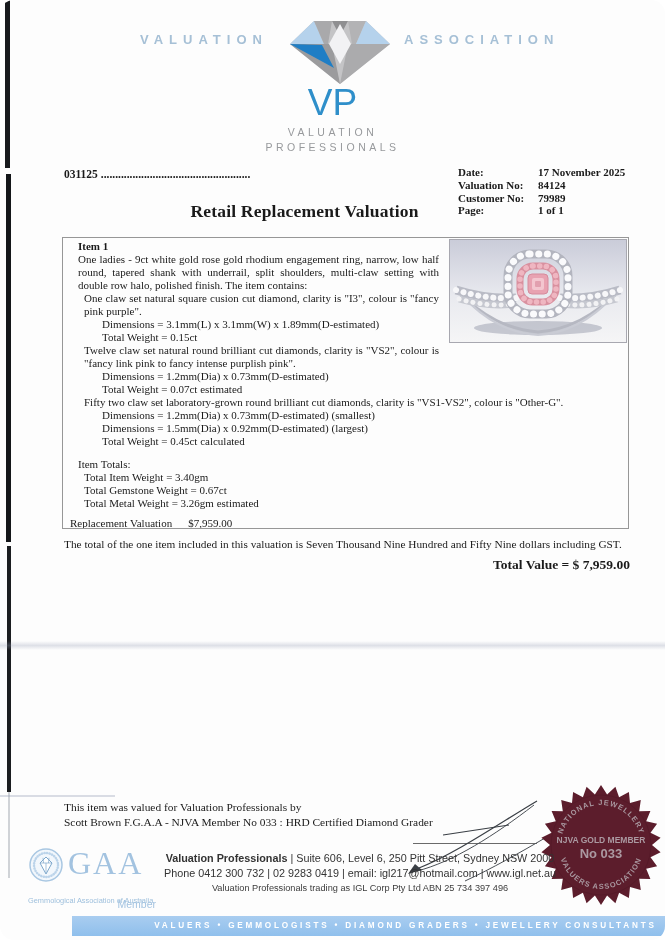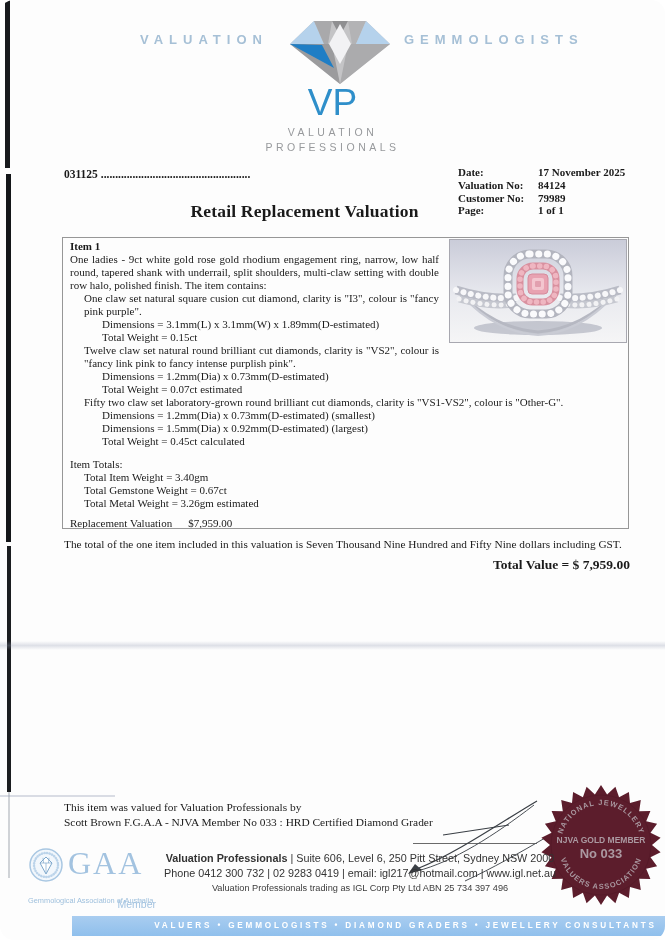--- a/index.html
+++ b/index.html
@@ -32,21 +32,21 @@
   .meta{position:absolute;left:458px;top:166px;font-size:11px;font-weight:bold;line-height:12.8px;}
   .meta-row{display:flex;}
   .meta-label{width:80px;}
   .doc-title{position:absolute;left:0;right:0;top:201px;text-align:center;padding-right:56px;
              font-size:17.5px;font-weight:bold;letter-spacing:.2px;}
 
   
   .item-box{position:absolute;left:62px;top:237px;width:567px;height:292px;box-sizing:border-box;
             border:1px solid #979797;padding:2px 7px;font-size:11px;line-height:13px;overflow:hidden;}
   .photo{float:right;width:176px;height:102px;border:1px solid #a8a8b0;margin:-1px -6px 5px 10px;}
-  .ind-0{margin-left:0;text-align:justify;}
+  .ind-0{margin-left:8px;text-align:justify;}
   .ind-1{margin-left:14px;text-align:justify;}
   .ind-2{margin-left:32px;}
   .line-bold{font-weight:bold;}
   .line-gap{margin-top:10px;}
   .valuation-line{clear:left;margin-top:7px;font-weight:normal;}
   .valuation-amount{margin-left:16px;}
 
   
   .summary-sentence{position:absolute;left:64px;top:538px;width:565px;font-size:11.3px;}
   .total-value{position:absolute;left:330px;top:557px;width:300px;text-align:right;
@@ -87,21 +87,21 @@
 <div class="page">
 
   <div class="scan-bar bar1"></div>
   <div class="scan-bar bar2"></div>
   <div class="scan-bar bar3"></div>
   <div class="scan-bar bar4"></div>
   <div class="fold1"></div>
   <div class="fold2"></div>
 
   <div class="hdr-word hdr-left">VALUATION</div>
-  <div class="hdr-word hdr-right">GEMMOLOGISTS</div>
+  <div class="hdr-word hdr-right">ASSOCIATION</div>
 
   <svg class="logo-diamond" width="106" height="72" viewBox="0 0 104 72">
     <polygon points="2,30 26,7 78,7 102,30 52,70" fill="#c4c4c6"></polygon>
     <polygon points="52,70 102,30 60,30" fill="#ababad"></polygon>
     <polygon points="52,70 2,30 44,30" fill="#9b9b9d"></polygon>
     <polygon points="2,30 34,31 46,54" fill="#1f7ec5"></polygon>
     <polygon points="2,30 26,7 36,30" fill="#b5d2ec"></polygon>
     <polygon points="26,7 44,7 40,30 36,30" fill="#a9a9ab"></polygon>
     <polygon points="60,7 78,7 68,30 64,30" fill="#b3b3b5"></polygon>
     <polygon points="78,7 102,30 68,30" fill="#b5d2ec"></polygon>

